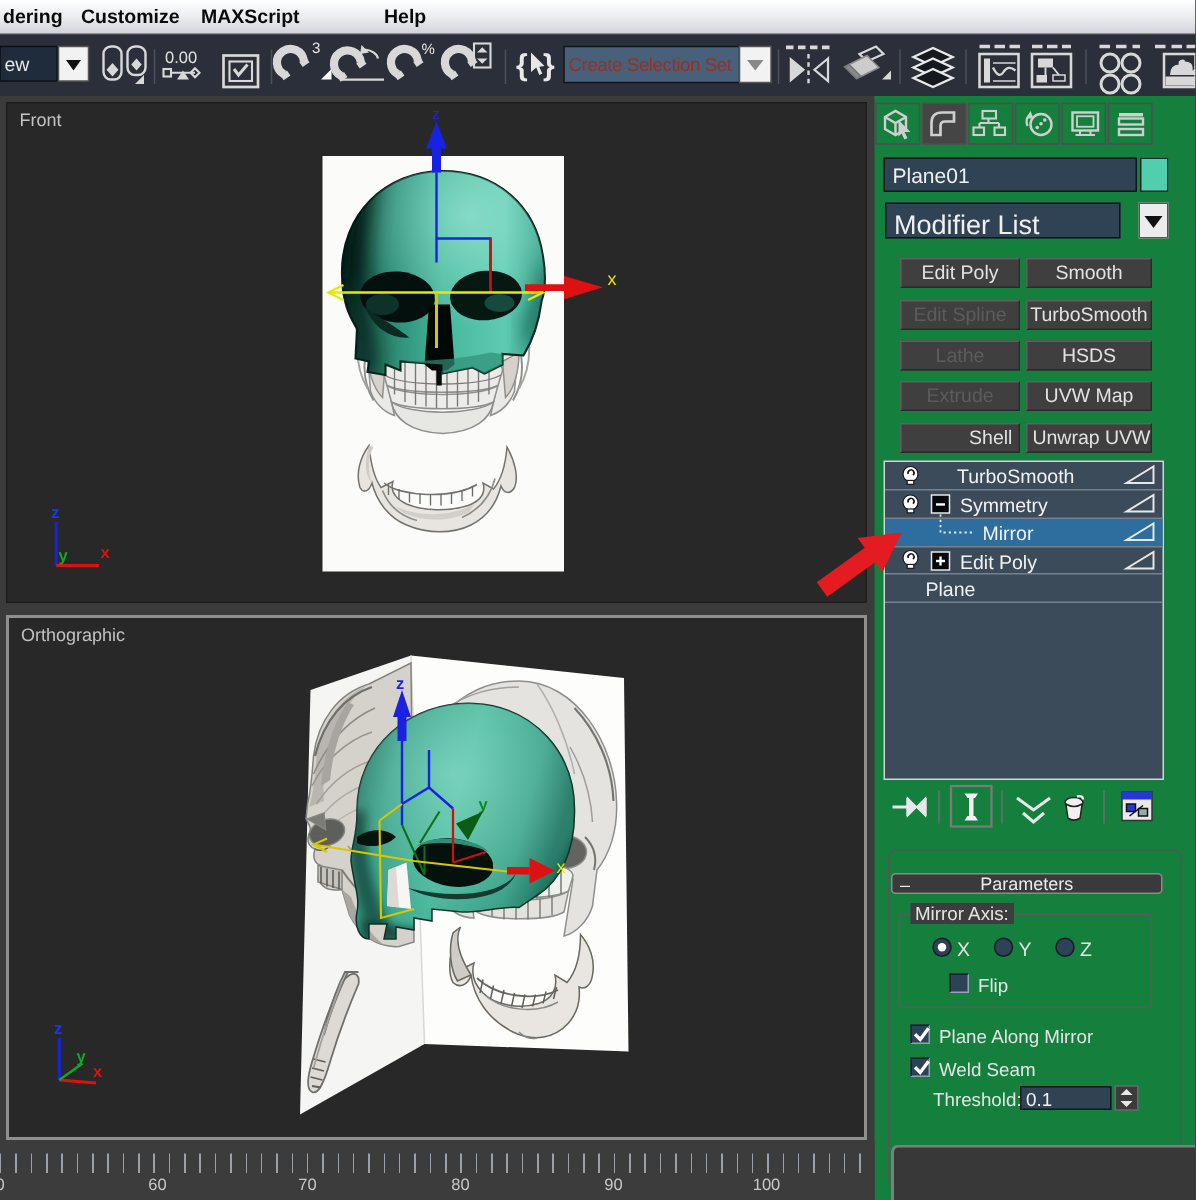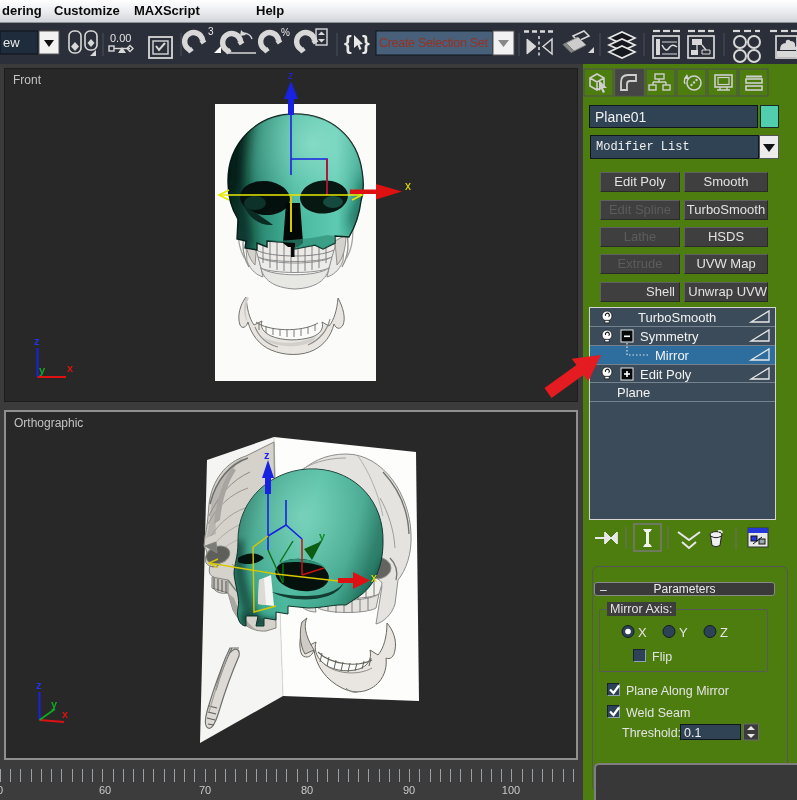--- a/index.html
+++ b/index.html
@@ -10,21 +10,21 @@
 #menubar{left:0;top:0;width:797px;height:23px;background:linear-gradient(#ffffff,#e9ebee 55%,#d2d5da);border-bottom:1px solid #8f9297;}
 #menubar span{position:absolute;top:3px;font-size:13px;font-weight:700;color:#0a0a0a;}
 
 #toolbar{left:0;top:23px;width:797px;height:41px;background:#2b2f39;}
 
 #vparea{left:0;top:64px;width:583px;height:696px;background:#3b3b3b;}
 #frontvp{left:4px;top:4px;width:574px;height:334px;background:#282828;border:1px solid #1d1d1d;}
 #orthovp{left:4px;top:346px;width:574px;height:350px;background:#282828;border:2px solid #8f8f8f;}
 .vplabel{position:absolute;left:8px;top:4px;font-size:12px;color:#c2c2c2;}
 
-#panel{left:583px;top:64px;width:214px;height:736px;background:#4d7c0f;}
+#panel{left:583px;top:64px;width:214px;height:736px;background:#15803d;}
 .fld{position:absolute;background:#2f4355;border:1px solid #10161d;color:#f0f0f0;font-size:13px;}
 .btn{position:absolute;width:80px;height:20px;background:#3f3f3f;border:1px solid #606060;border-bottom-color:#2a2a2a;border-right-color:#2a2a2a;color:#e2e2e2;font-size:13px;text-align:center;line-height:18px;}
 .btn.dis{color:#5c5c5c;}
 
 #stack{left:6px;top:243px;width:187px;height:213px;background:#3c4b59;border:1px solid #d4d4d4;}
 .srow{position:absolute;left:0;width:185px;height:18px;color:#f2f2f2;font-size:13px;}
 
 .cb{position:absolute;width:13px;height:13px;background:#2c4257;border:1px solid #19222c;border-bottom-color:#93a2b0;border-right-color:#93a2b0;}
 .lbl{position:absolute;color:#e4e4e4;font-size:12.5px;white-space:nowrap;}
 
@@ -465,21 +465,21 @@
 
       <path d="M163 10 H179 M163 11 H179" stroke-width="1.2"></path>
       <rect x="163" y="13" width="16" height="4"></rect>
       <rect x="163" y="20" width="16" height="4"></rect>
     </g>
   </svg>
 
   <div class="fld" style="left:6px;top:41px;width:169px;height:23px;padding:3px 0 0 5px;font-size:14px;">Plane01</div>
   <div class="abs" style="left:177px;top:41px;width:19px;height:23px;background:#50ceae;border:1px solid #1a2a28;"></div>
 
-  <div class="fld" style="left:7px;top:71px;width:169px;height:24px;padding:4px 0 0 5px;font-size:12px;font-family:Liberation Mono, monospace;">Modifier List</div>
+  <div class="fld" style="left:7px;top:71px;width:157px;height:24px;padding:4px 0 0 5px;font-size:18px;">Modifier List</div>
   <div class="abs" style="left:176px;top:71px;width:20px;height:24px;background:#ececec;border:1px solid #555;">
     <svg width="18" height="22">
           <path d="M3 8 L15 8 L9 16 Z" fill="#111"></path>
         </svg>
   </div>
 
   <div class="btn" style="left:17px;top:108px;">Edit Poly</div>
   <div class="btn" style="left:101px;top:108px;width:84px;">Smooth</div>
   <div class="btn dis" style="left:17px;top:136px;">Edit Spline</div>
   <div class="btn" style="left:101px;top:136px;width:84px;">TurboSmooth</div>

